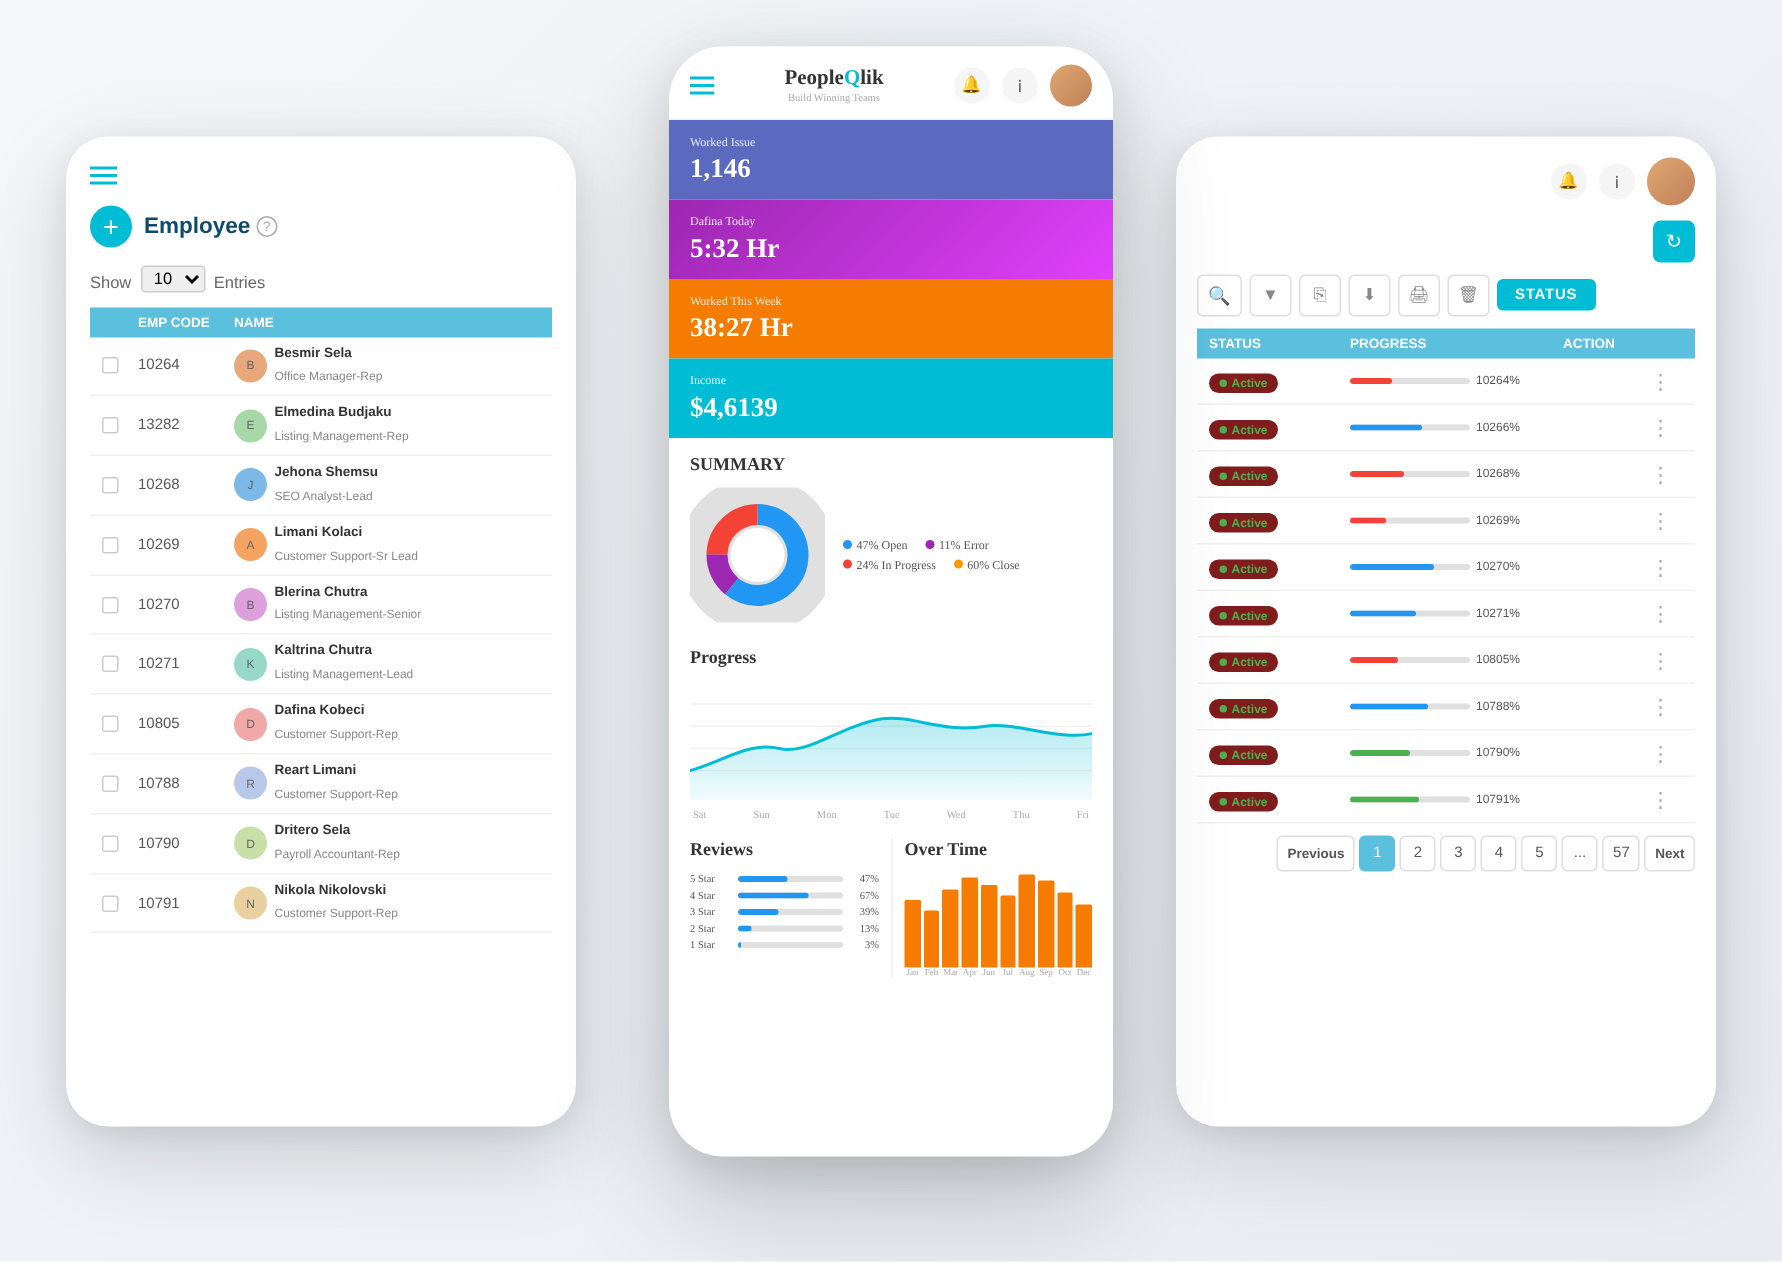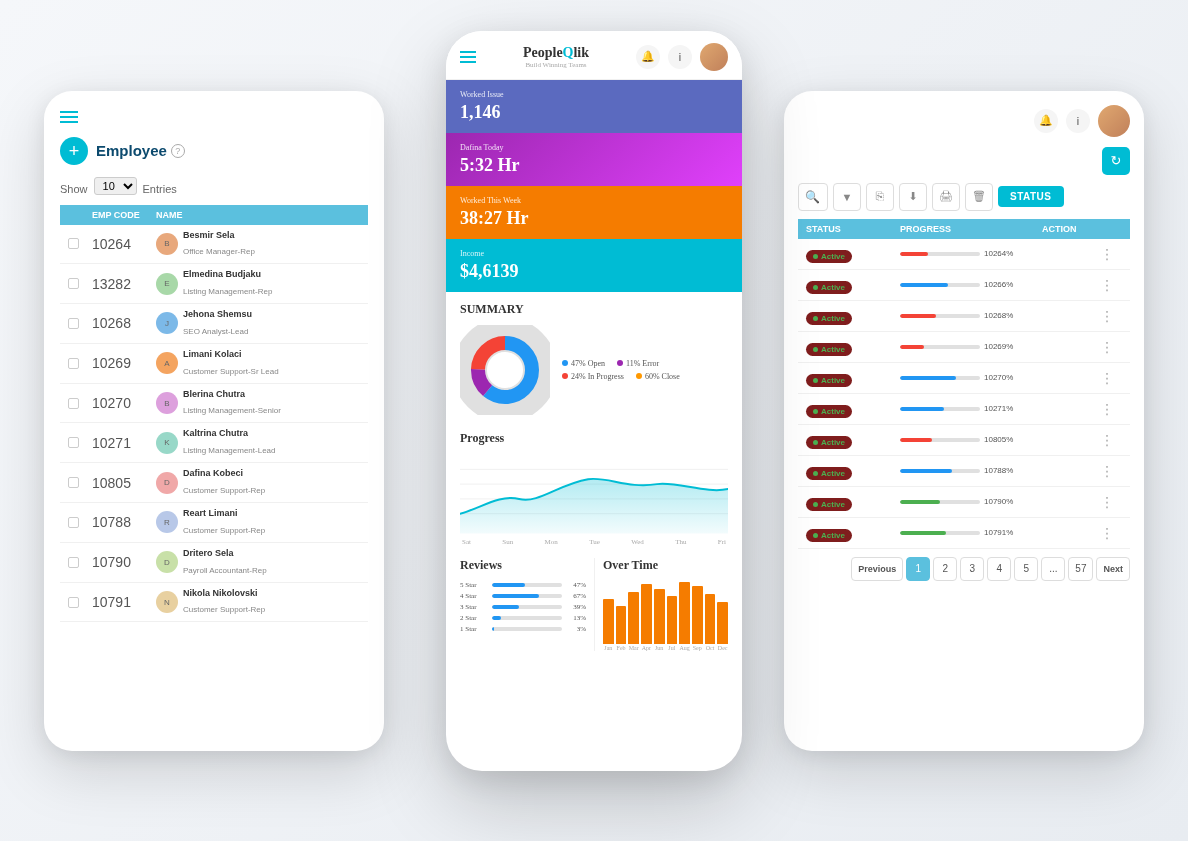--- a/index.html
+++ b/index.html
@@ -139,21 +139,21 @@
     }
 
     .tl-check {
       width: 11px;
       height: 11px;
       border: 1px solid #ccc;
       border-radius: 2px;
     }
 
     .tl-empcode {
-      font-size: 14px;
+      font-size: 10px;
       color: #555;
     }
 
     .tl-name-cell {
       display: flex;
       align-items: center;
       gap: 5px;
     }
 
     .avatar-circle {

